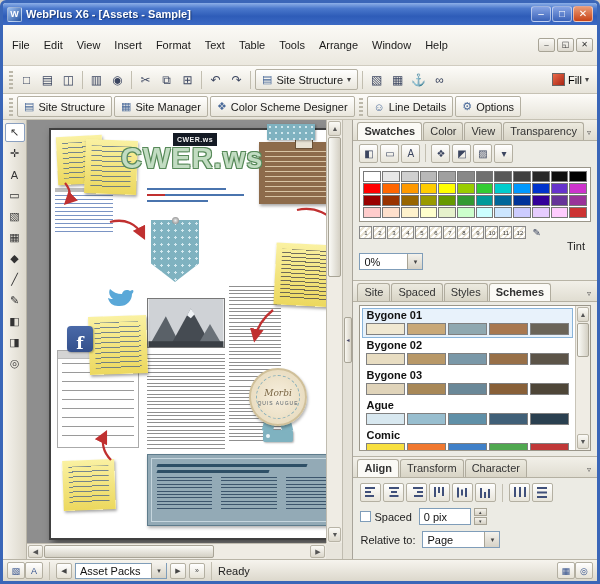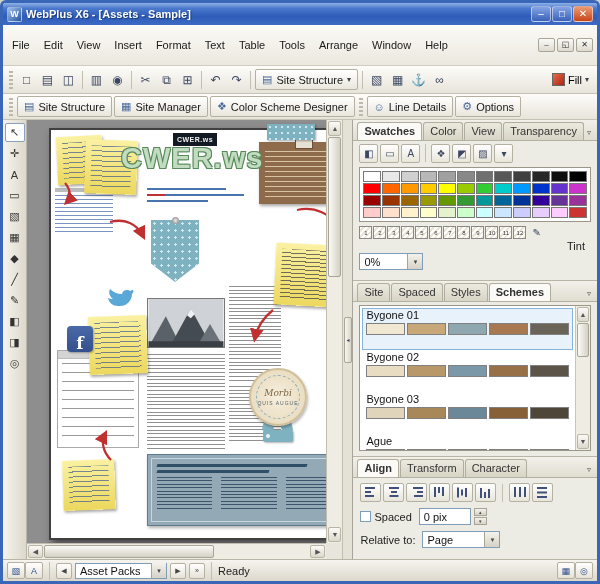--- a/index.html
+++ b/index.html
@@ -105,21 +105,21 @@
 .cell{height:11px;border:1px solid #787878;}
 .slotrow{display:flex;align-items:center;gap:1px;padding:2px 6px 0;}
 .slot{width:13px;height:13px;border:1px solid #888;background:repeating-linear-gradient(135deg,#fff 0 2px,#eae4d4 2px 4px);font-size:6px;color:#333;display:flex;align-items:center;justify-content:center;}
 .editicon{margin-left:5px;font-size:10px;color:#3c4660;}
 .tintlbl{font-size:11px;text-align:right;padding:1px 12px 0 0;color:#222;}
 .tintctl{display:flex;align-items:center;padding:1px 6px 4px;}
 .combo{height:17px;background:#fff;border:1px solid #7f9db9;display:flex;align-items:center;font-size:11px;padding:0 0 0 4px;color:#111;}
 .combobtn{width:15px;height:15px;background:linear-gradient(180deg,#f4f2ec,#d6d2c6);border-left:1px solid #a8a496;font-size:7px;display:flex;align-items:center;justify-content:center;margin-left:auto;color:#444;}
 .schemelist{margin:3px 6px 5px;background:#fff;border:1px solid #9a968a;flex:1;display:flex;overflow:hidden;min-height:0;}
 .entries{flex:1;padding:2px;overflow:hidden;}
-.entry{padding:0 3px 14px;border:1px solid transparent;}
+.entry{padding:0 3px 2px;border:1px solid transparent;font-weight:bold;}
 .entry.selected{background:#e8f2fb;border-color:#89b4da;}
 .ename{font-size:11px;line-height:13px;color:#111;}
 .chips{display:flex;gap:2px;height:12px;margin-top:1px;}
 .chip{flex:1;border:1px solid #808080;}
 .slistbar{flex:0 0 15px;background:#efece4;border-left:1px solid #c8c4b8;display:flex;flex-direction:column;}
 .sthumb{height:34px;margin:0 1px;background:linear-gradient(90deg,#fafaf6,#d4d0c4);border:1px solid #a8a496;border-radius:2px;}
 .spacerv{flex:1;}
 .aligncontent{padding:5px 7px;display:flex;flex-direction:column;gap:6px;}
 .arow{display:flex;align-items:center;gap:3px;font-size:11px;color:#222;}
 .agroup{display:flex;gap:2px;}

